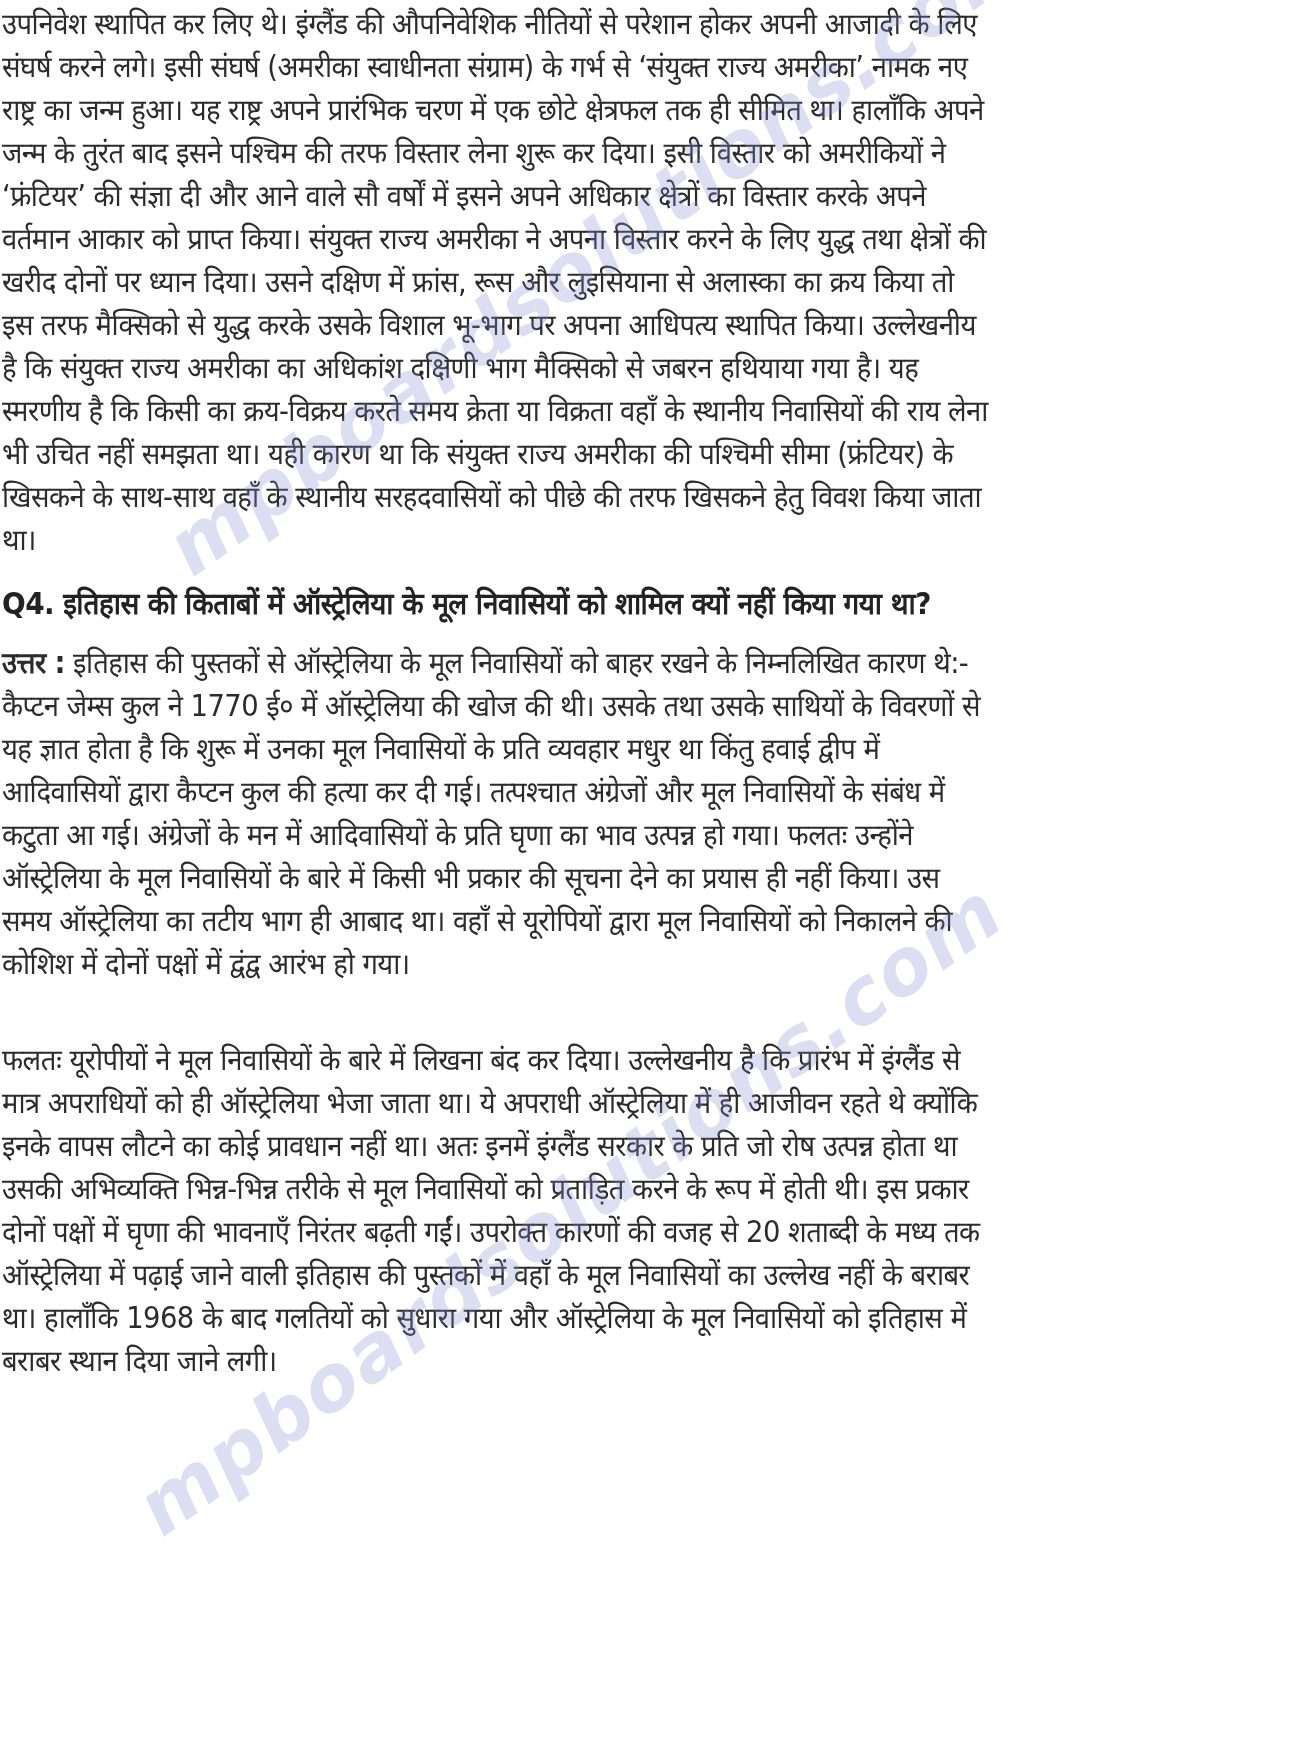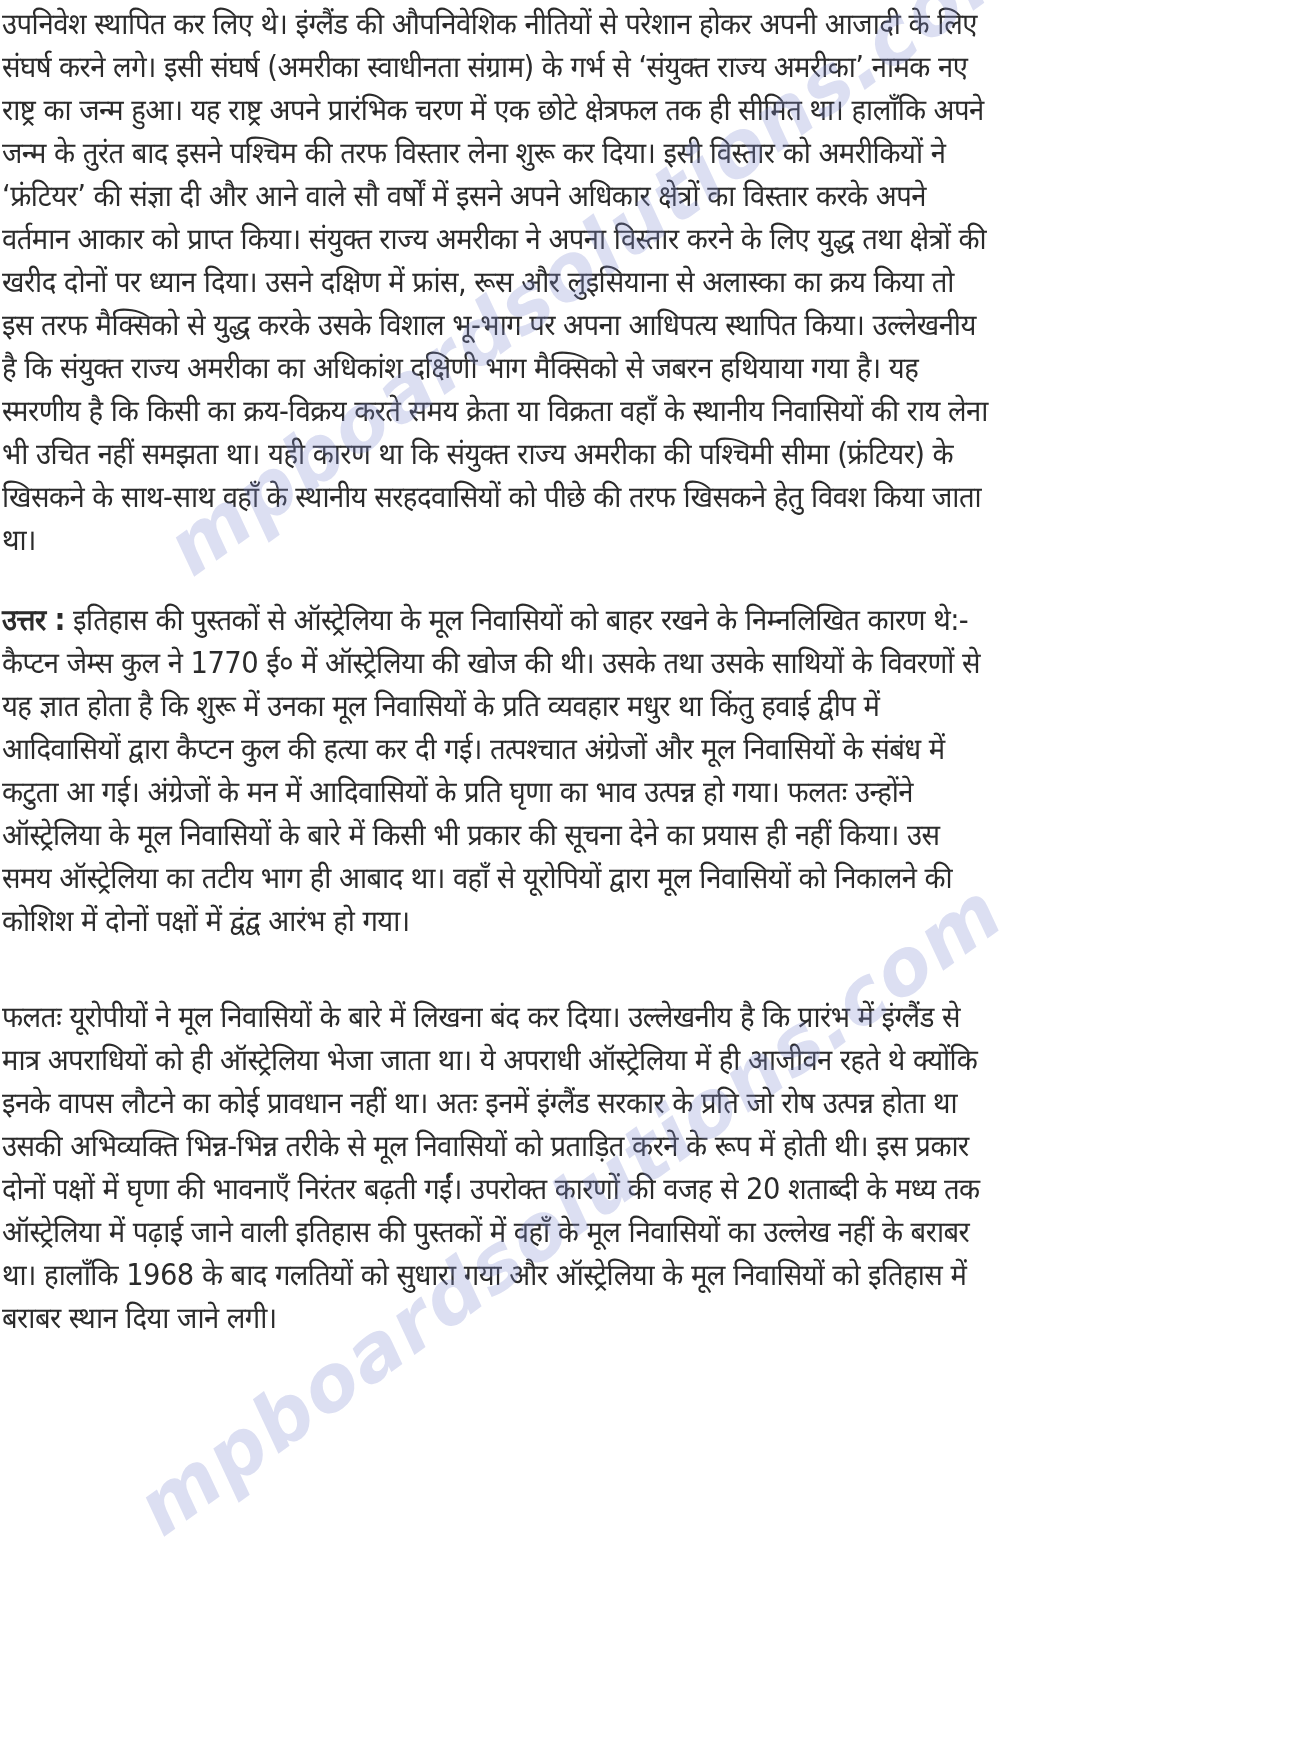--- a/index.html
+++ b/index.html
@@ -67,20 +67,23 @@
     <span class="line">इस तरफ मैक्सिको से युद्ध करके उसके विशाल भू-भाग पर अपना आधिपत्य स्थापित किया। उल्लेखनीय</span>
     <span class="line">है कि संयुक्त राज्य अमरीका का अधिकांश दक्षिणी भाग मैक्सिको से जबरन हथियाया गया है। यह</span>
     <span class="line">स्मरणीय है कि किसी का क्रय-विक्रय करते समय क्रेता या विक्रता वहाँ के स्थानीय निवासियों की राय लेना</span>
     <span class="line">भी उचित नहीं समझता था। यही कारण था कि संयुक्त राज्य अमरीका की पश्चिमी सीमा (फ्रंटियर) के</span>
     <span class="line">खिसकने के साथ-साथ वहाँ के स्थानीय सरहदवासियों को पीछे की तरफ खिसकने हेतु विवश किया जाता</span>
     <span class="line">था।</span>
   </div>
 
   <div class="gap-md"></div>
 
+  <div class="q-heading">
+    <span class="line">Q4. इतिहास की किताबों में ऑस्ट्रेलिया के मूल निवासियों को शामिल क्यों नहीं किया गया था?</span>
+  </div>
 
   <div class="gap-sm"></div>
 
   <div class="para">
     <span class="line"><span class="label">उत्तर :</span><span> इतिहास की पुस्तकों से ऑस्ट्रेलिया के मूल निवासियों को बाहर रखने के निम्नलिखित कारण थे:-</span></span>
     <span class="line">कैप्टन जेम्स कुल ने 1770 ई० में ऑस्ट्रेलिया की खोज की थी। उसके तथा उसके साथियों के विवरणों से</span>
     <span class="line">यह ज्ञात होता है कि शुरू में उनका मूल निवासियों के प्रति व्यवहार मधुर था किंतु हवाई द्वीप में</span>
     <span class="line">आदिवासियों द्वारा कैप्टन कुल की हत्या कर दी गई। तत्पश्चात अंग्रेजों और मूल निवासियों के संबंध में</span>
     <span class="line">कटुता आ गई। अंग्रेजों के मन में आदिवासियों के प्रति घृणा का भाव उत्पन्न हो गया। फलतः उन्होंने</span>
     <span class="line">ऑस्ट्रेलिया के मूल निवासियों के बारे में किसी भी प्रकार की सूचना देने का प्रयास ही नहीं किया। उस</span>

